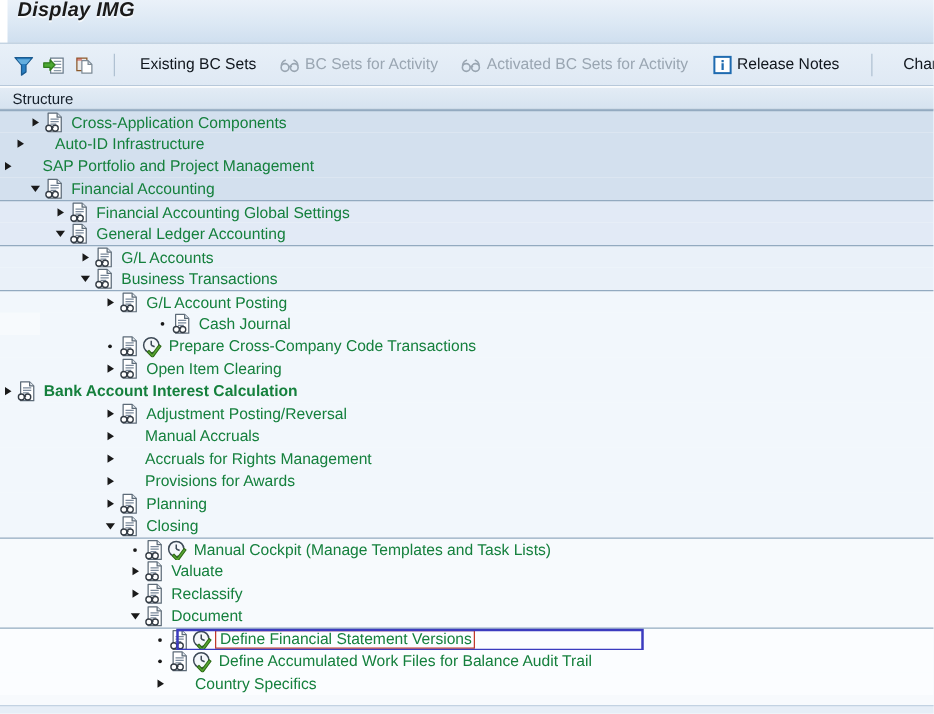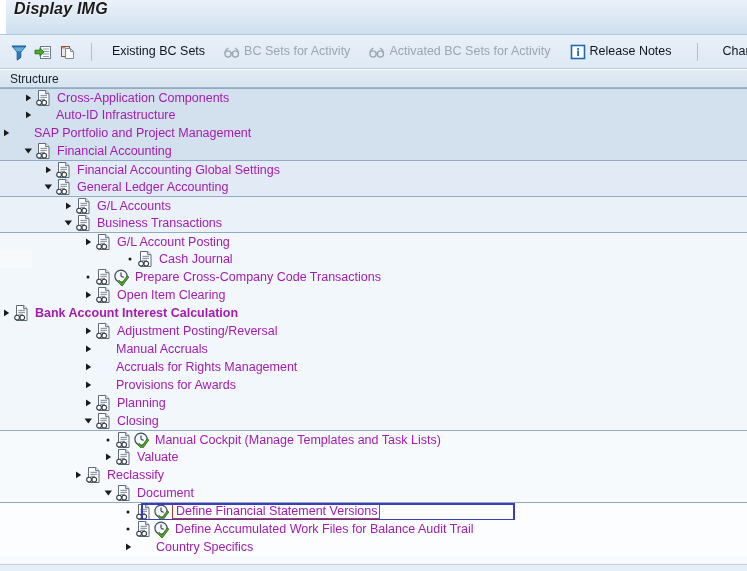--- a/index.html
+++ b/index.html
@@ -99,21 +99,21 @@
     flex: 1 1 auto;
     overflow: hidden;
     background: #f7fafd;
   }
   .row {
     position: relative;
     height: 18px;
     display: flex;
     align-items: center;
     font-size: 12.5px;
-    color: #a21caf;
+    color: #15803d;
     white-space: nowrap;
   }
   .row.band-top { border-top: 1px solid #93aac0; }
 
   .twisty {
     width: 13px; height: 18px;
     flex: 0 0 13px;
     display: flex; align-items: center; justify-content: center;
   }
   .twisty svg { display:block; }
@@ -266,21 +266,21 @@
             <line x1="5.4" y1="6.3" x2="12" y2="6.3" stroke="#79889a" stroke-width="1"></line>
             <line x1="5.4" y1="8.3" x2="12" y2="8.3" stroke="#79889a" stroke-width="1"></line>
             <line x1="5.4" y1="10.3" x2="10" y2="10.3" stroke="#79889a" stroke-width="1"></line>
             <circle cx="4.1" cy="13.6" r="2.4" fill="#ffffff" stroke="#333b44" stroke-width="1.1"></circle>
             <circle cx="9.2" cy="13.6" r="2.4" fill="#ffffff" stroke="#333b44" stroke-width="1.1"></circle>
             <path d="M6.5 13.2 q0.6 -0.7 1.3 0" fill="none" stroke="#333b44" stroke-width="1"></path>
           </svg>
         </span>
         <span class="label">Cross-Application Components</span>
       </div>
-      <div class="row" style="background: rgb(211, 224, 238); padding-left: 22px;">
+      <div class="row" style="background: rgb(211, 224, 238); padding-left: 10px;">
         <span class="twisty">
           <svg width="13" height="14" viewBox="0 0 13 14" xmlns="http://www.w3.org/2000/svg">
             <path d="M4 3.6 L9.2 6.9 L4 10.2 Z" fill="#1a1a1a"></path>
           </svg>
         </span>
         <span class="spacer17"></span>
         <span class="label">Auto-ID Infrastructure</span>
       </div>
       <div class="row" style="background: rgb(211, 224, 238); ">
         <span class="twisty">
@@ -627,21 +627,21 @@
             <line x1="5.4" y1="6.3" x2="12" y2="6.3" stroke="#79889a" stroke-width="1"></line>
             <line x1="5.4" y1="8.3" x2="12" y2="8.3" stroke="#79889a" stroke-width="1"></line>
             <line x1="5.4" y1="10.3" x2="10" y2="10.3" stroke="#79889a" stroke-width="1"></line>
             <circle cx="4.1" cy="13.6" r="2.4" fill="#ffffff" stroke="#333b44" stroke-width="1.1"></circle>
             <circle cx="9.2" cy="13.6" r="2.4" fill="#ffffff" stroke="#333b44" stroke-width="1.1"></circle>
             <path d="M6.5 13.2 q0.6 -0.7 1.3 0" fill="none" stroke="#333b44" stroke-width="1"></path>
           </svg>
         </span>
         <span class="label">Valuate</span>
       </div>
-      <div class="row" style="background: rgb(247, 250, 253); padding-left: 72px;">
+      <div class="row" style="background: rgb(247, 250, 253); padding-left: 102px;">
         <span class="twisty">
           <svg width="13" height="14" viewBox="0 0 13 14" xmlns="http://www.w3.org/2000/svg">
             <path d="M4 3.6 L9.2 6.9 L4 10.2 Z" fill="#1a1a1a"></path>
           </svg>
         </span>
         <span class="docicon">
           <svg width="17" height="18" viewBox="0 0 17 18" xmlns="http://www.w3.org/2000/svg">
             <path d="M3.5 1.5 h7.2 l3.3 3.2 v11.8 h-10.5 Z" fill="#ffffff" stroke="#5d6b78" stroke-width="1" stroke-linejoin="round"></path>
             <path d="M10.7 1.5 v3.2 h3.3" fill="#e7edf3" stroke="#5d6b78" stroke-width="1" stroke-linejoin="round"></path>
             <line x1="5.4" y1="6.3" x2="12" y2="6.3" stroke="#79889a" stroke-width="1"></line>

